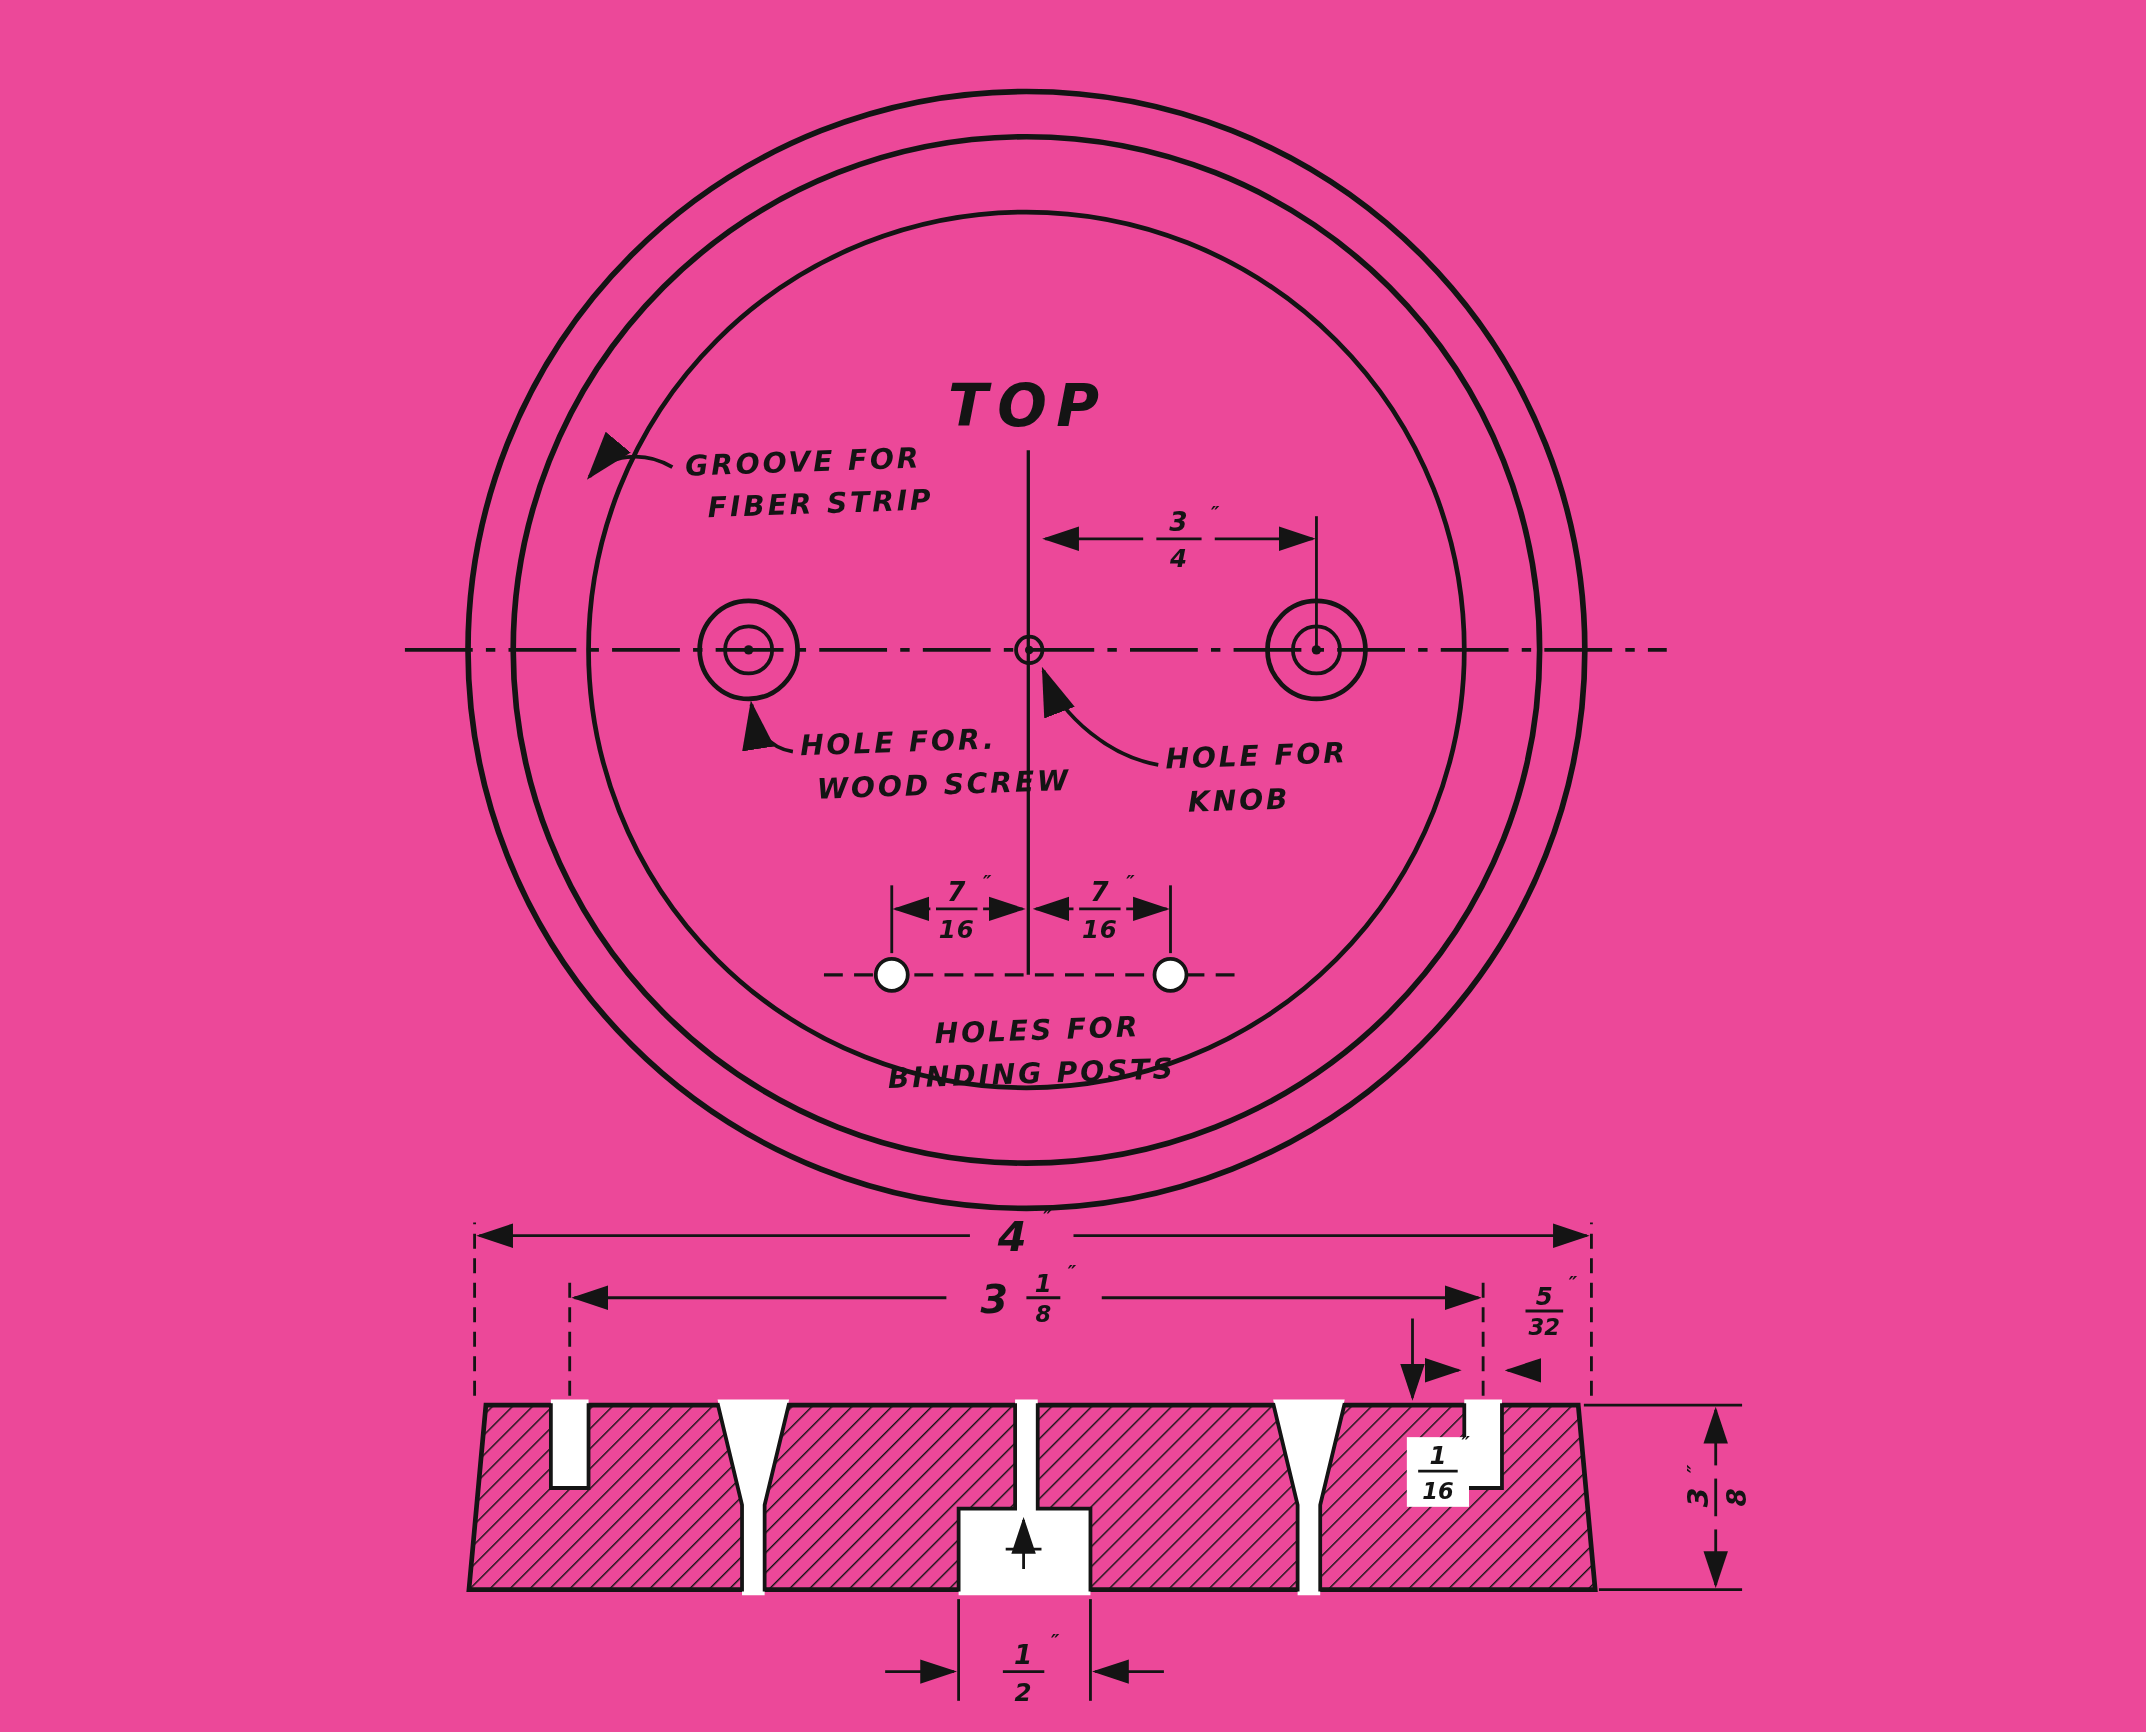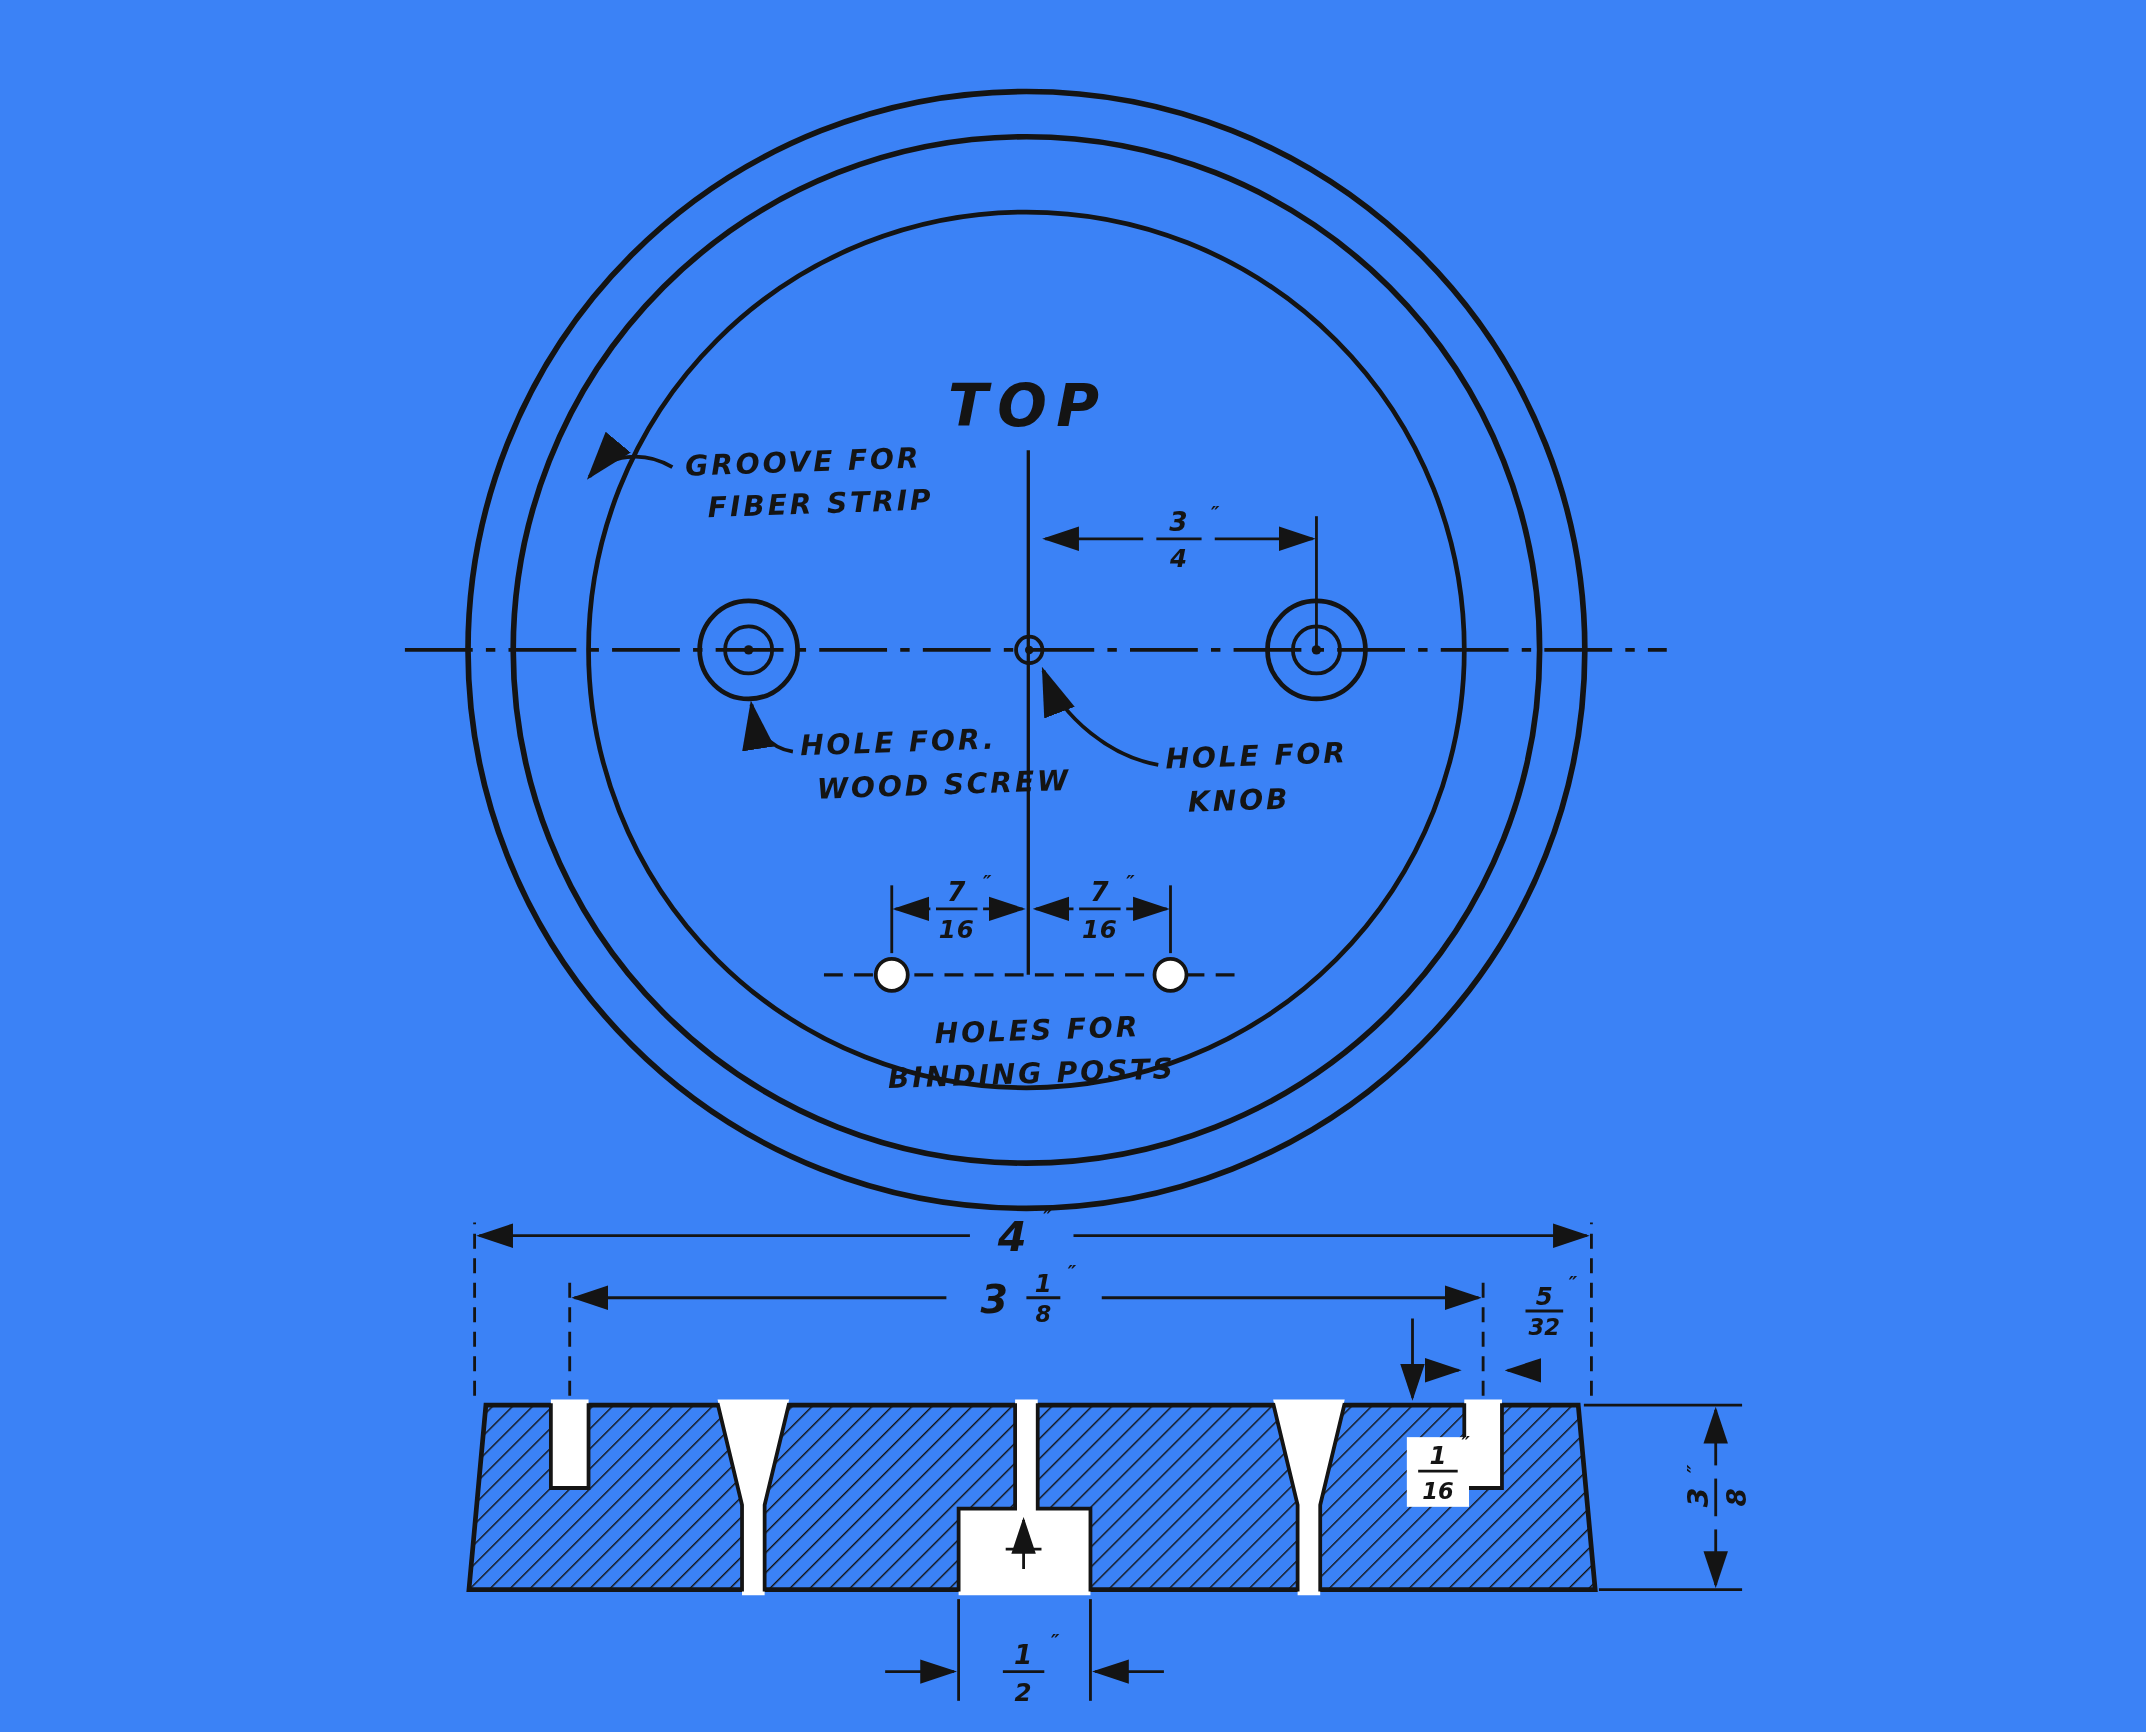--- a/index.html
+++ b/index.html
@@ -1,16 +1,16 @@
 <!DOCTYPE html>
 <html style="font-size:15px"><head>
 <meta charset="utf-8">
 <style>
   html,body{margin:0;padding:0;background:#ffffff;}
-  .stage{position:relative;width:2147px;height:1733px;background:#3b82f6;overflow:hidden;}
+  .stage{position:relative;width:2147px;height:1733px;background:#ec4899;overflow:hidden;}
   svg{display:block;}
   text{font-family:"DejaVu Sans", sans-serif;font-style:italic;font-weight:bold;fill:#141414;}
   .lbl{font-size:30px;letter-spacing:3px;}
   .frac-n{font-size:28px;letter-spacing:1px;}
   .frac-d{font-size:26px;letter-spacing:1px;}
   .unit{font-size:20px;}
   .title{font-size:62px;letter-spacing:10px;}
   .big{font-size:44px;letter-spacing:2px;}
   .ink{stroke:#141414;fill:none;}
 </style>

